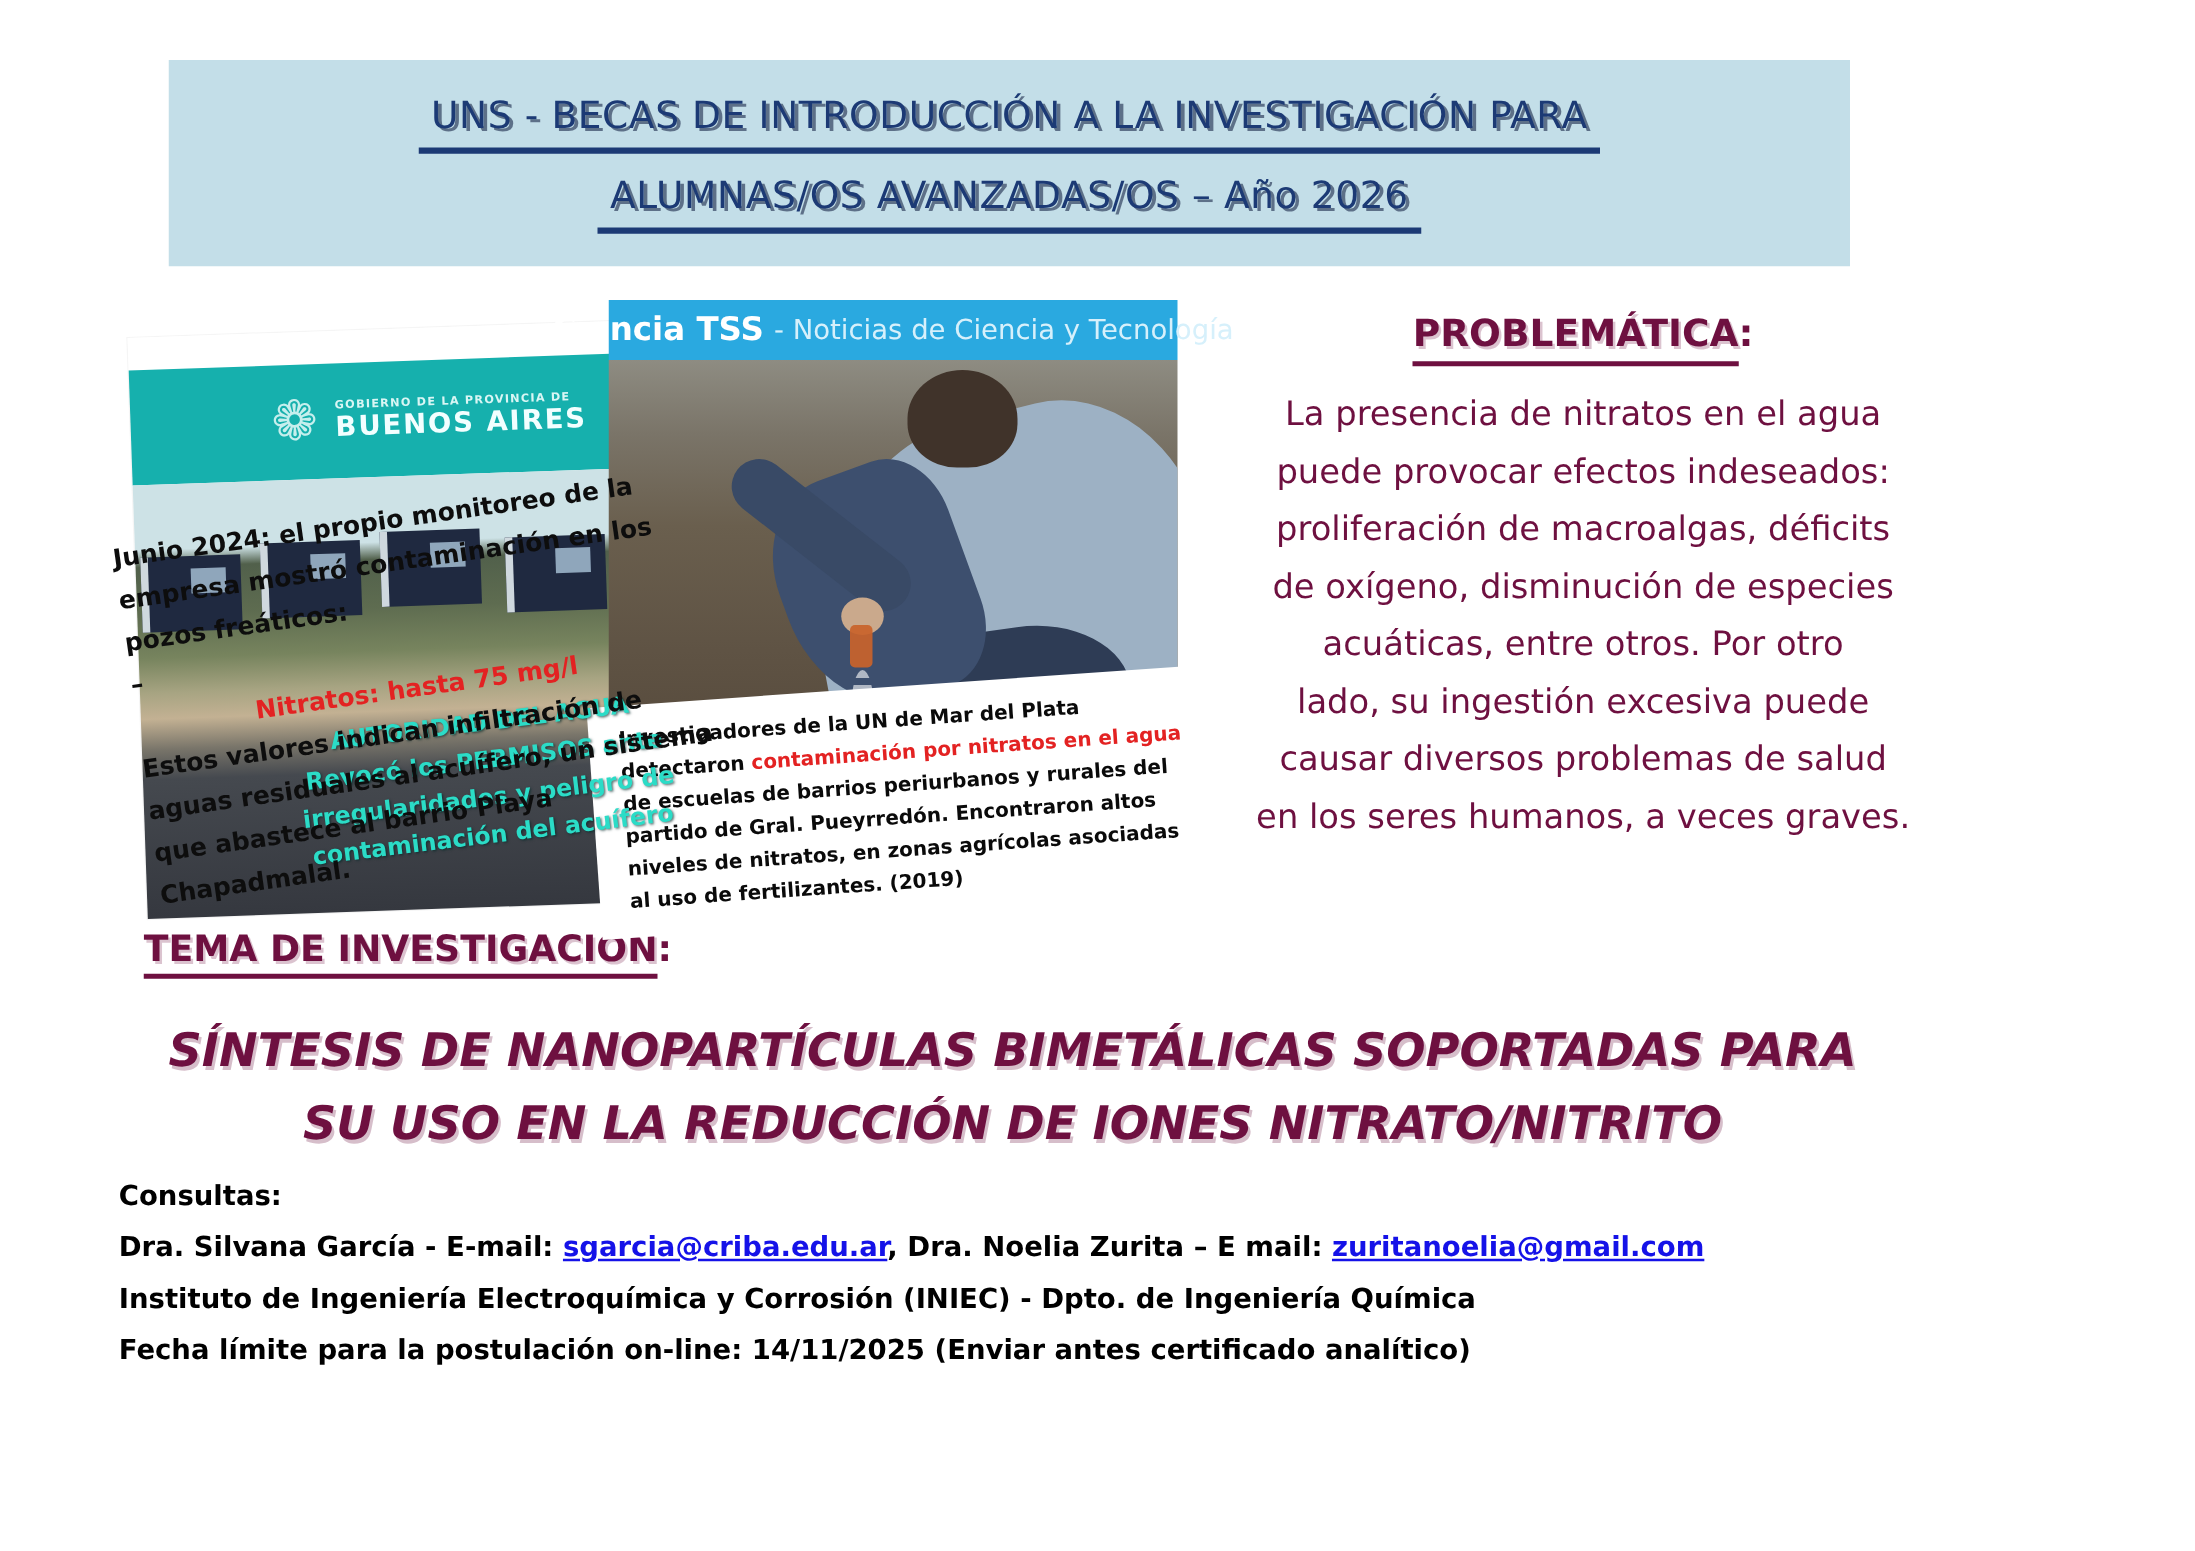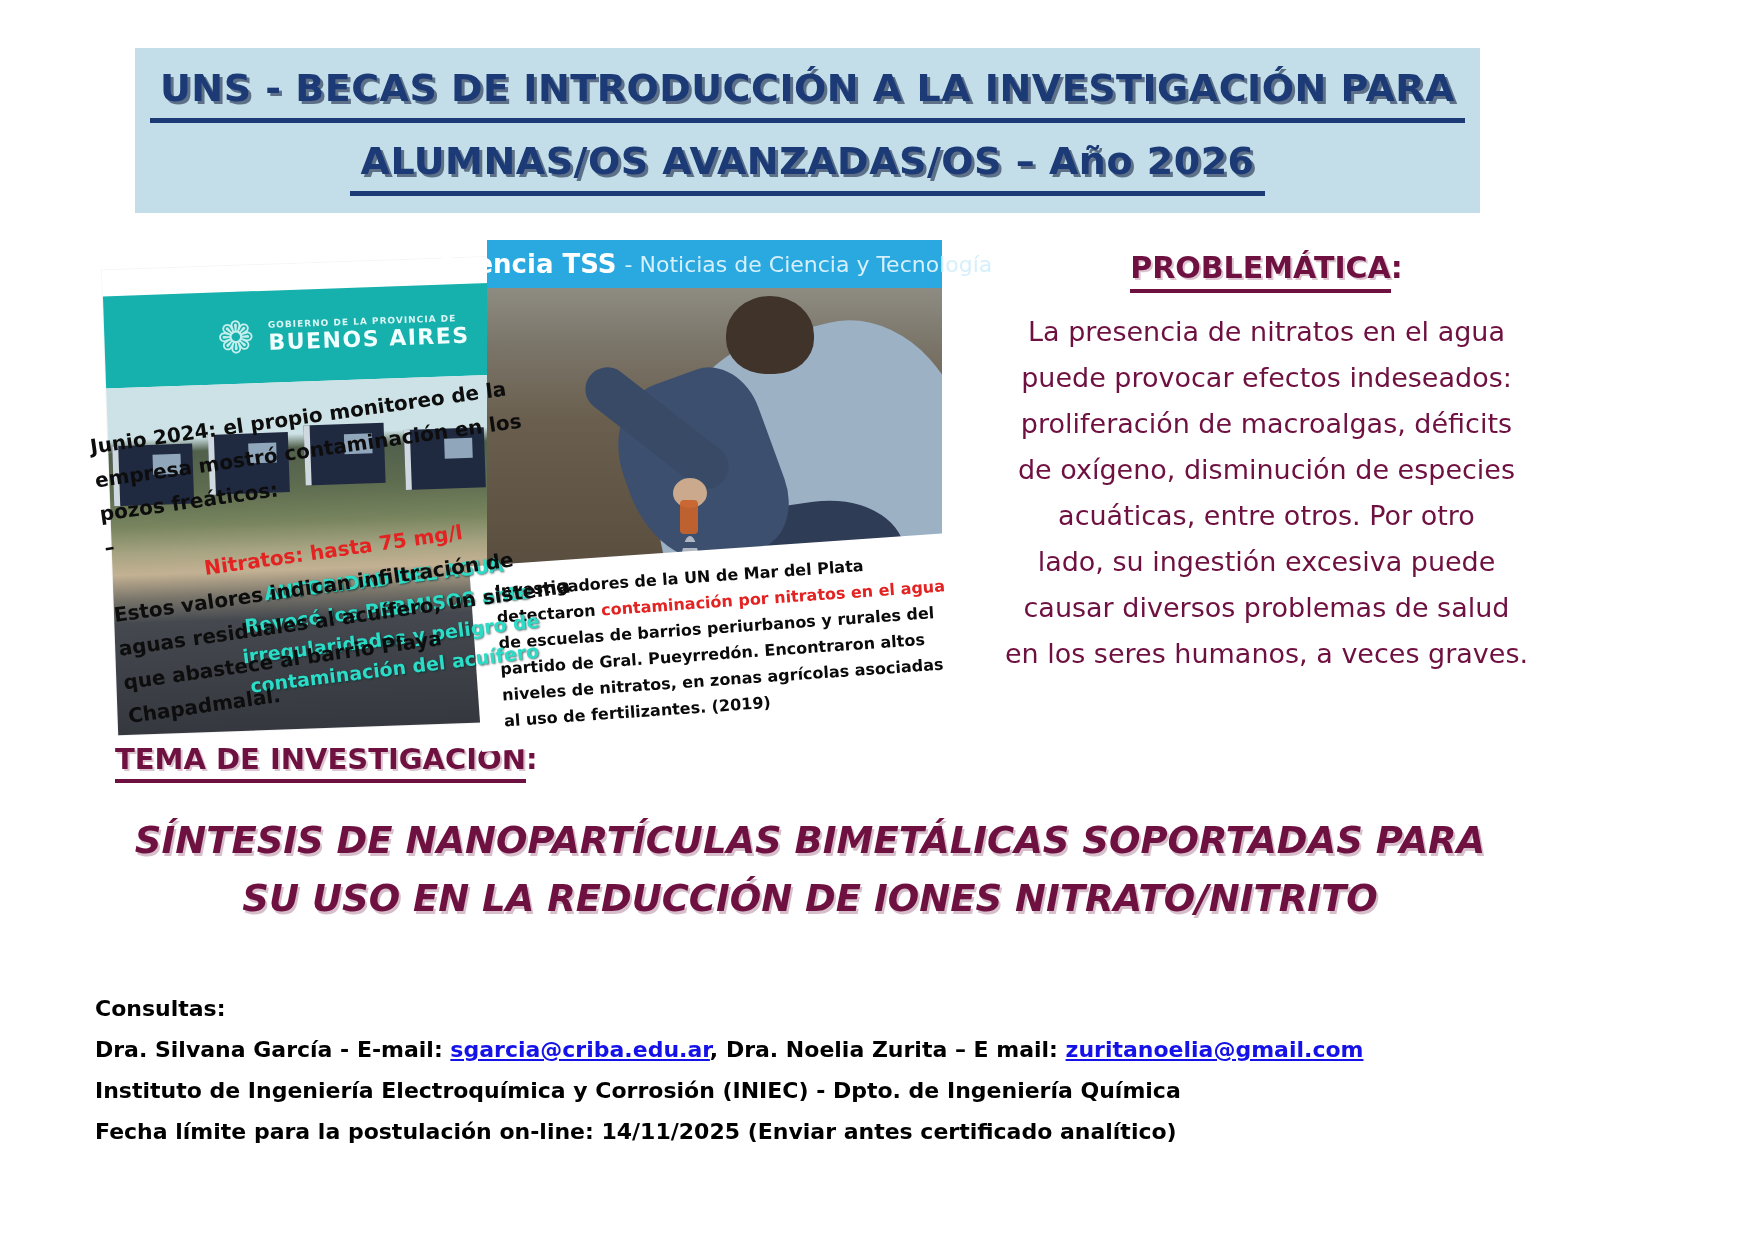--- a/index.html
+++ b/index.html
@@ -3,21 +3,21 @@
 <meta charset="utf-8">
 <style>
   html,body{margin:0;padding:0;background:#fff;}
   .page{position:relative;width:1756px;height:1241px;background:#fff;
         font-family:"DejaVu Sans",sans-serif;overflow:hidden;}
 
   
   .banner{position:absolute;left:135px;top:48px;width:1345px;height:165px;
           background:var(--banner_bg,#c3dee8);display:flex;flex-direction:column;
           align-items:center;justify-content:center;gap:16px;}
-  .banner-line{font-weight:bold;font-size:38px;color:var(--title_navy,#1c3a75);
+  .banner-line{font-weight:normal;font-size:30px;color:var(--title_navy,#1c3a75);
           letter-spacing:.5px;text-shadow:3px 3px 0 rgba(10,22,56,.55);
           border-bottom:5px solid var(--title_navy,#1c3a75);padding:0 10px 8px;white-space:nowrap;}
 
   
   .clip-left{position:absolute;left:110px;top:262px;width:478px;height:465px;background:#fdfdfd;
           transform:rotate(-2deg);z-index:1;box-shadow:0 0 0 1px rgba(0,0,0,.04);}
   .cl-topwhite{height:26px;background:#fff;}
   .cl-band{height:92px;background:var(--teal_band,#16b0ad);display:flex;align-items:center;
           justify-content:center;gap:14px;}
   .cl-flower{color:#d9f6f4;font-size:44px;line-height:1;opacity:.9;}
@@ -78,21 +78,21 @@
   
   .tema{position:absolute;left:115px;top:742px;color:var(--maroon,#6e1040);white-space:nowrap;}
   .t-head{font-size:29px;font-weight:bold;display:inline-block;padding-bottom:3px;
         border-bottom:4px solid currentColor;text-shadow:2px 2px 0 rgba(110,16,64,.25);}
   .t-colon{font-size:29px;font-weight:bold;}
   .title-block{position:absolute;left:60px;top:812px;width:1500px;text-align:center;
         color:var(--maroon,#6e1040);font-style:italic;font-weight:bold;font-size:37px;
         line-height:58px;text-shadow:2px 3px 0 rgba(120,40,80,.3);}
 
   
-  .consultas{position:absolute;left:95px;top:988px;font-weight:bold;font-size:22px;
+  .consultas{position:absolute;left:95px;top:937px;font-weight:bold;font-size:22px;
         line-height:41px;color:#000;white-space:nowrap;}
   .email{color:var(--link_blue,#1512e8);text-decoration:underline;cursor:pointer;margin-top:36px;}
 </style>
 </head>
 <body>
 
 <div class="page">
 
   <div class="banner">
     <div class="banner-line">UNS - BECAS DE INTRODUCCIÓN A LA INVESTIGACIÓN PARA</div>
@@ -122,21 +122,21 @@
           <div class="win"></div>
         </div>
       <div class="house" style="left:392px;top:46px">
           <div class="win"></div>
         </div>
     </div>
   </div>
 
   <div class="clip-right">
     <div class="cr-banner">
-      <span class="b1">Agencia TSS</span>
+      <span class="b1">Ciencia TSS</span>
       <span class="b2">- Noticias de Ciencia y Tecnología</span>
     </div>
     <div class="cr-photo">
       <div class="jacket"></div>
       <div class="pants"></div>
       <div class="chest"></div>
       <div class="arm"></div>
       <div class="head"></div>
       <div class="hand"></div>
       <div class="bottle"></div>

